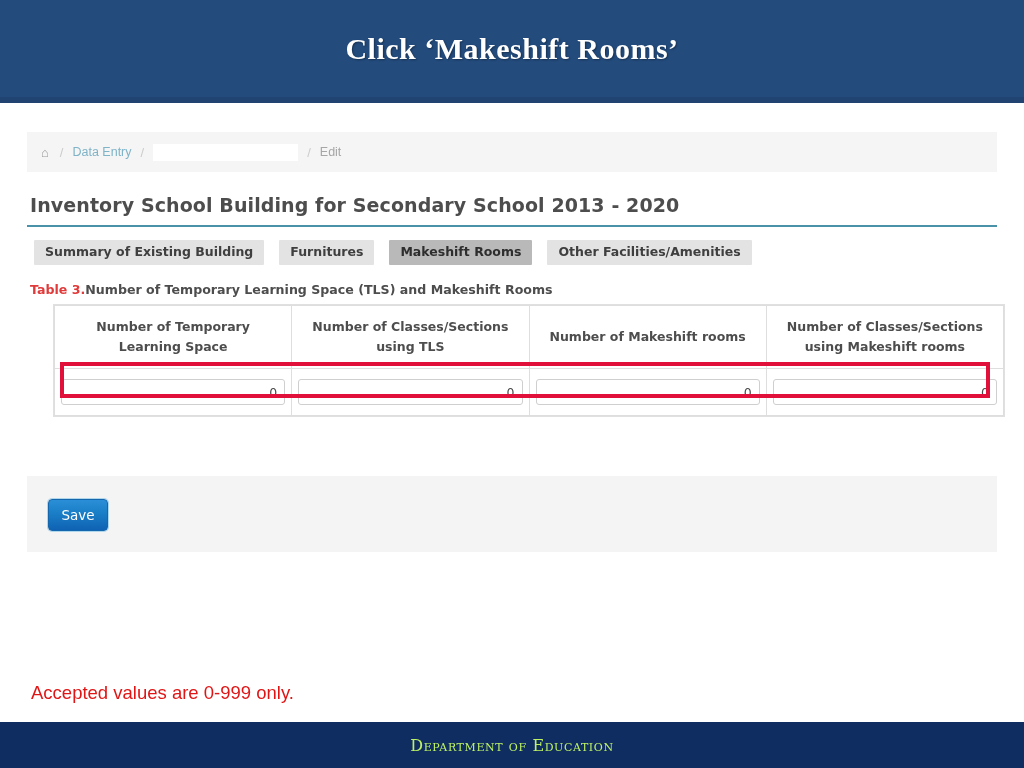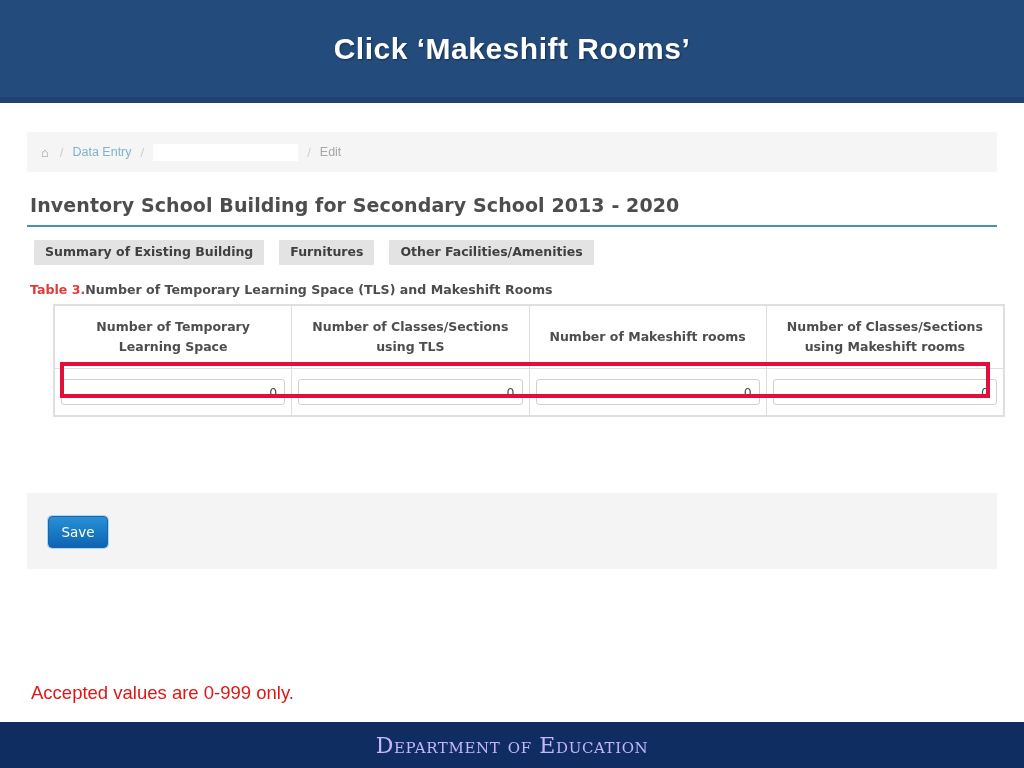--- a/index.html
+++ b/index.html
@@ -28,21 +28,21 @@
     position: absolute;
     left: 0; top: 0;
     width: 1024px;
     height: 97px;
     background: #234b7c;
     display: flex;
     align-items: center;
     justify-content: center;
   }
   .slide-title {
-    font-family: Liberation Sans, sans-serif;
+    font-family: Liberation Serif, serif;
     font-weight: bold;
     font-size: 30px;
     color: #ffffff;
     letter-spacing: 0.5px;
     text-shadow: 1px 1px 2px rgba(0,0,0,0.35);
     white-space: nowrap;
   }
 
   
   .shot {
@@ -209,21 +209,21 @@
     height: 36px;
     border: 4px solid #e0103a;
     box-sizing: border-box;
     pointer-events: none;
   }
 
   
   .save-panel {
     position: absolute;
     left: 27px;
-    top: 381px;
+    top: 364px;
     width: 970px;
     height: 76px;
     background: #f4f4f4;
     box-sizing: border-box;
   }
   .save-btn {
     position: absolute;
     left: 21px;
     top: 23px;
     width: 60px;
@@ -258,23 +258,23 @@
     bottom: 0;
     width: 1024px;
     height: 46px;
     background: #0f2d61;
     display: flex;
     align-items: center;
     justify-content: center;
   }
   .footer-text {
     font-family: "DejaVu Serif", "Liberation Serif", serif;
-    font-size: 22px;
+    font-size: 16px;
     font-variant: small-caps;
-    color: #c4b5fd;
+    color: #bef264;
     letter-spacing: 0.6px;
     white-space: nowrap;
   }
 </style>
 </head>
 <body>
 
 <div class="title-band">
   <div class="title-band-inner">
     <div class="slide-title">Click ‘Makeshift Rooms’</div>
@@ -295,20 +295,21 @@
       <span class="bc-current">Edit</span>
     </div>
 
     <div class="page-title-wrap">
       <div class="page-title">Inventory School Building for Secondary School 2013 - 2020</div>
     </div>
 
     <div class="tabs">
       <div class="tab">Summary of Existing Building</div>
       <div class="tab">Furnitures</div>
+      <div class="tab active">Makeshift Rooms</div>
       <div class="tab">Other Facilities/Amenities</div>
     </div>
 
     <div class="table-caption">
       <span class="lbl">Table 3.</span><span>Number of Temporary Learning Space (TLS) and Makeshift Rooms</span>
     </div>
 
     <div class="table-outer">
       <table class="grid">
         <thead>

